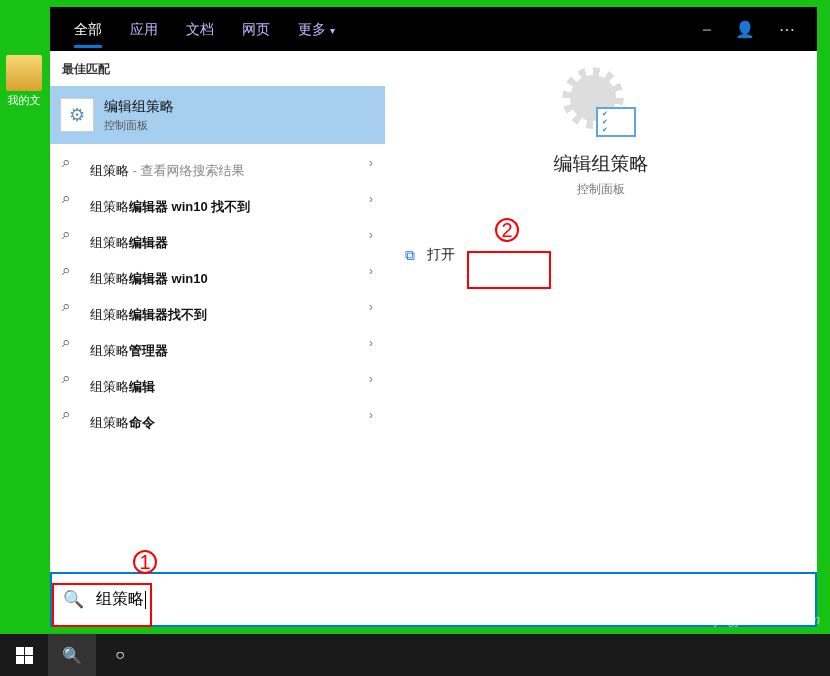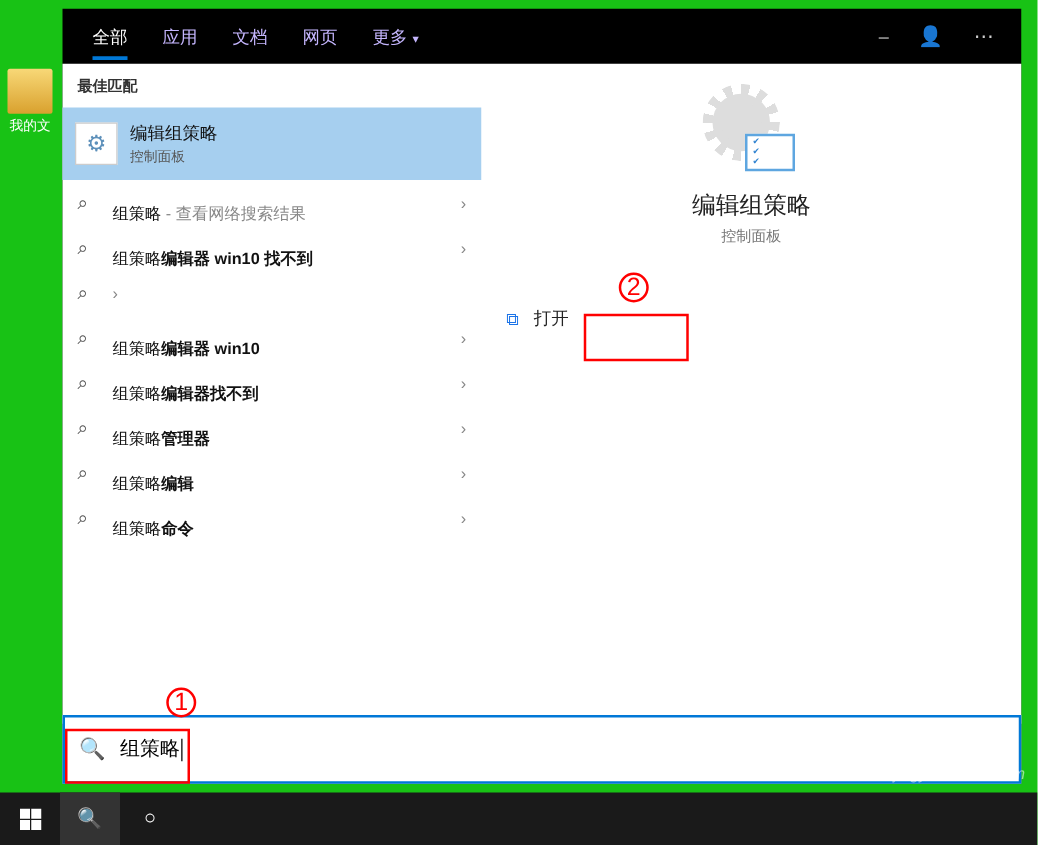--- a/index.html
+++ b/index.html
@@ -96,20 +96,21 @@
             <span class="wtext">组策略<b></b><span class="hint"> - 查看网络搜索结果</span></span>
             <span class="chev">›</span>
           </div>
           <div class="witem">
             <span class="sicon">⌕</span>
             <span class="wtext">组策略<b>编辑器 win10 找不到</b><span class="hint"></span></span>
             <span class="chev">›</span>
           </div>
           <div class="witem">
             <span class="sicon">⌕</span>
+            <span class="wtext">组策略<b>编辑器</b><span class="hint"></span></span>
             <span class="chev">›</span>
           </div>
           <div class="witem">
             <span class="sicon">⌕</span>
             <span class="wtext">组策略<b>编辑器 win10</b><span class="hint"></span></span>
             <span class="chev">›</span>
           </div>
           <div class="witem">
             <span class="sicon">⌕</span>
             <span class="wtext">组策略<b>编辑器找不到</b><span class="hint"></span></span>

